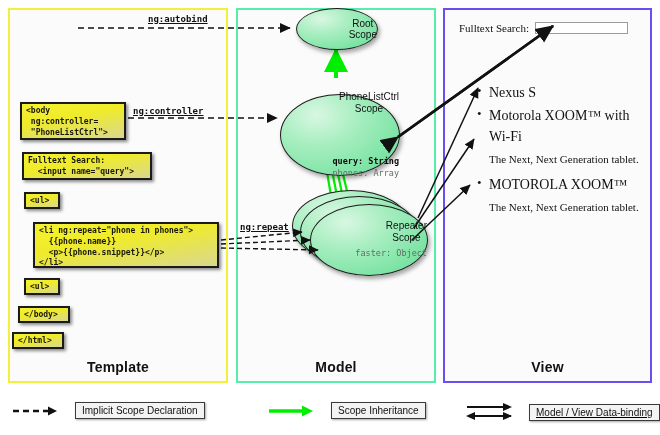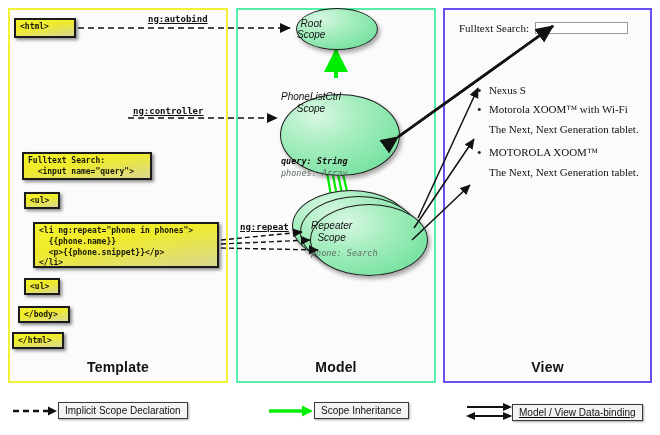--- a/index.html
+++ b/index.html
@@ -23,60 +23,62 @@
     font-size:8px;line-height:1.35;color:#17170a;
     padding:2px 4px;white-space:pre;font-weight:bold;}
   .dlabel{position:absolute;font-family:"DejaVu Sans Mono","Liberation Mono",monospace;
     font-size:9px;font-weight:bold;color:#111;white-space:nowrap;text-decoration:underline;}
 
   
   .ellipse{position:absolute;box-sizing:border-box;border-radius:50%;
     border:1.6px solid #1c1c1c;
     background:radial-gradient(ellipse at 30% 25%,#d8f7e2 0%,#a8eec0 35%,#62dd94 100%);
     box-shadow:2px 3px 4px rgba(0,0,0,.35);
-    display:flex;flex-direction:column;align-items:flex-start;justify-content:center;font-style:italic;}
+    display:flex;flex-direction:column;align-items:flex-end;justify-content:center;}
   .e-title{font-family:"Liberation Sans",sans-serif;font-size:10px;color:#111;
     text-align:center;line-height:1.15;}
   .e-props{font-family:"DejaVu Sans Mono","Liberation Mono",monospace;font-size:8.5px;
     text-align:center;line-height:1.3;margin-top:5px;}
   .p-bold{color:#0d0d0d;font-weight:bold;margin-top:37px;}
   .p-dim{color:#5f6f63;}
 
   
   #view-inner{position:absolute;left:0;top:0;width:100%;height:100%;
     font-family:"Liberation Serif",serif;color:#111;}
   .v-searchrow{position:absolute;left:14px;top:12px;display:flex;align-items:center;gap:6px;}
   .v-searchlabel{font-size:11px;}
   .v-input{width:93px;height:12px;border:1px solid #9a9a9a;background:#fff;box-sizing:border-box;}
   .v-list{position:absolute;left:30px;top:72px;width:175px;}
   .v-item{margin-bottom:2px;}
-  .v-name{font-size:11px;position:relative;padding-left:14px;line-height:1.5;}
+  .v-name{font-size:14px;position:relative;padding-left:14px;line-height:1.5;}
   .v-name:before{content:"\2022";position:absolute;left:2px;top:-1px;font-size:13px;}
   .v-snip{font-size:11px;padding-left:14px;line-height:1.5;margin-top:4px;margin-bottom:6px;}
 
   
   #legend{position:absolute;left:0;top:392px;width:660px;height:43px;background:#fff;}
-  .lg{position:absolute;display:flex;align-items:center;gap:0;}
+  .lg{position:absolute;display:flex;align-items:center;gap:17px;}
   .lgbox{border:1.5px solid #3a3a3a;background:#f3f3f3;
     box-shadow:1px 1px 2px rgba(0,0,0,.35);
     font-size:10px;color:#111;padding:2px 6px;white-space:nowrap;}
   svg{display:block;}
   .ovl{position:absolute;left:0;top:0;width:660px;height:435px;pointer-events:none;}
 </style>
 </head>
 <body>
 
 <div id="stage">
 
   <div class="panel" id="panel-template">
     <div class="panel-label">Template</div>
   </div>
 
-  <div class="ybox" style="left:14px;top:18px;width:62px;height:20px;">&lt;html&gt;</div>
-
+
+  <div class="ybox" style="left:20px;top:102px;width:106px;height:38px;">&lt;body
+ ng:controller=
+ "PhoneListCtrl"&gt;</div>
 
   <div class="ybox" style="left:22px;top:152px;width:130px;height:28px;">Fulltext Search:
   &lt;input name="query"&gt;</div>
 
   <div class="ybox" style="left:24px;top:192px;width:36px;height:17px;">&lt;ul&gt;</div>
 
   <div class="ybox" style="left:33px;top:222px;width:186px;height:46px;">&lt;li ng:repeat="phone in phones"&gt;
   {{phone.name}}
   &lt;p&gt;{{phone.snippet}}&lt;/p&gt;
 &lt;/li&gt;</div>
@@ -119,21 +121,21 @@
       <div class="p-bold">query: String</div>
       <div class="p-dim">phones: Array</div>
     </div>
   </div>
 
   <div class="ellipse" style="left:292px;top:190px;width:118px;height:72px;"></div>
   <div class="ellipse" style="left:300px;top:196px;width:118px;height:72px;"></div>
   <div class="ellipse" style="left:310px;top:204px;width:118px;height:72px;">
     <div class="e-title">Repeater<br>Scope</div>
     <div class="e-props">
-      <div class="p-dim">phone: Search</div>
+      <div class="p-dim">faster: Object</div>
     </div>
   </div>
 
   <svg class="ovl">
 
     <line x1="78" y1="28" x2="290" y2="28" stroke="#111" stroke-width="1.6" stroke-dasharray="6,4" marker-end="url(#bk)"></line>
 
     <line x1="128" y1="118" x2="277" y2="118" stroke="#111" stroke-width="1.6" stroke-dasharray="6,4" marker-end="url(#bk)"></line>
 
     <line x1="221" y1="240" x2="302" y2="232" stroke="#111" stroke-width="1.4" stroke-dasharray="5,3" marker-end="url(#bk)"></line>

